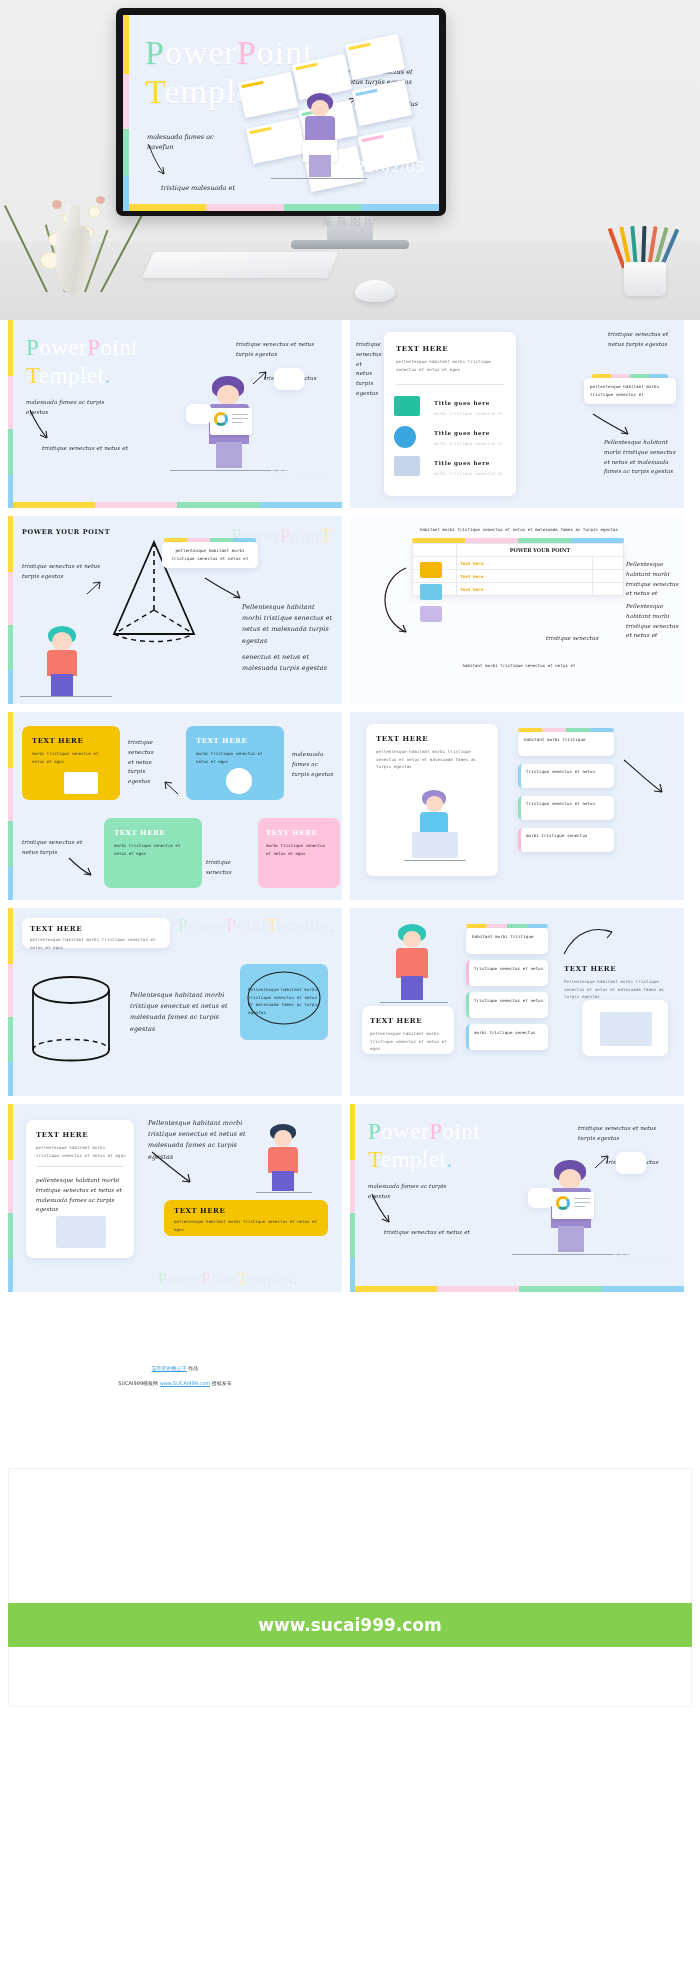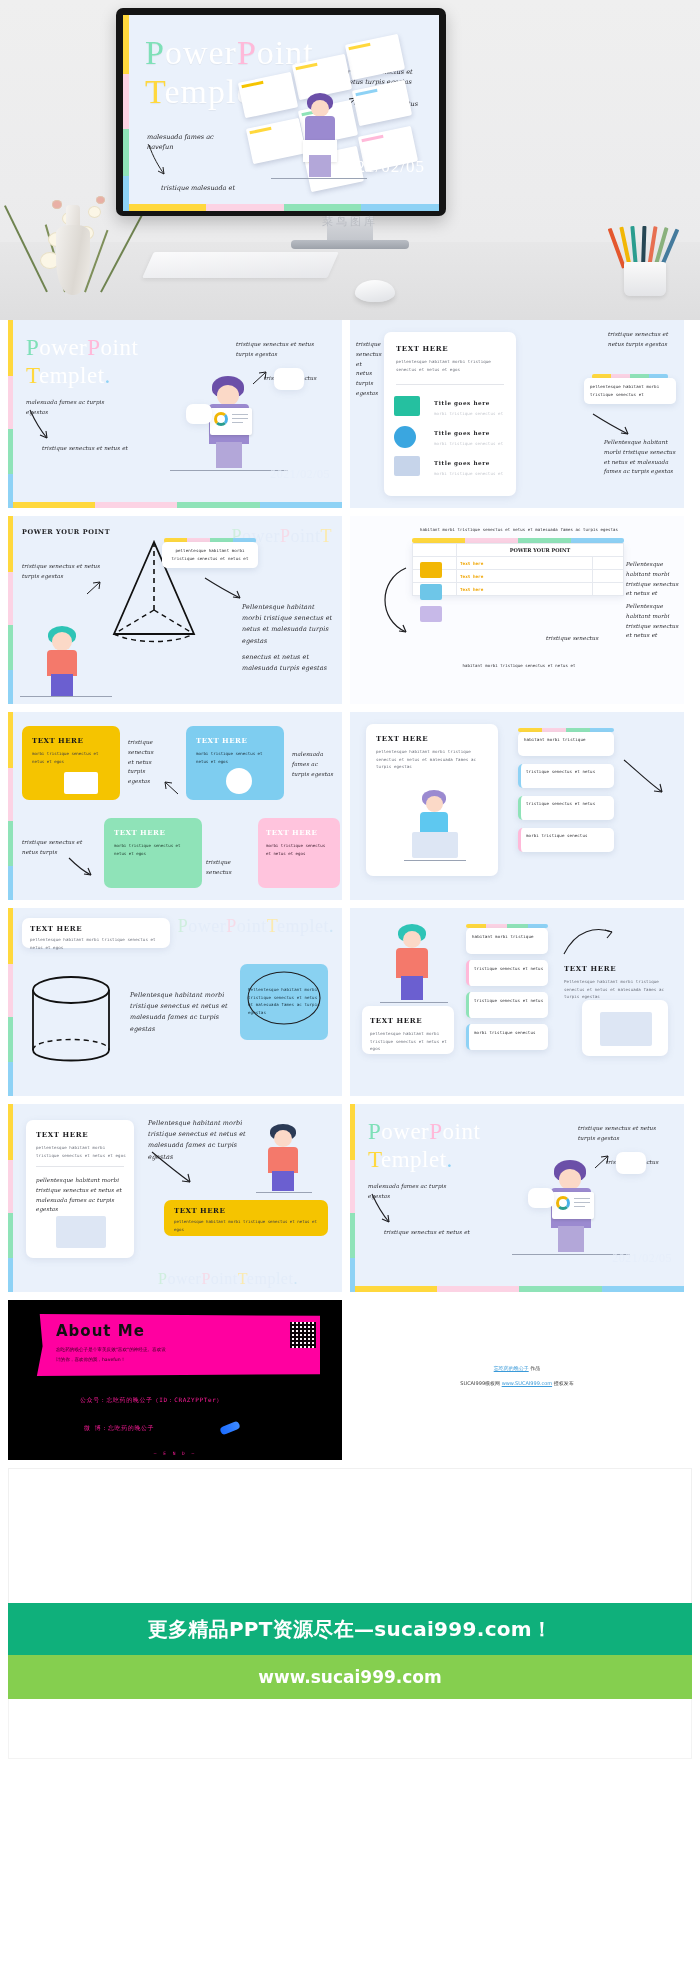--- a/index.html
+++ b/index.html
@@ -659,48 +659,34 @@
         <div class="body" style="left:12px;top:66px;width:26px;height:26px;background:#b3a7d9;border-radius:0;"></div>
         <div class="ground" style="left:-34px;top:94px;width:118px;"></div>
       </div>
       <div class="card-white" style="left:178px;top:84px;width:26px;height:20px;"></div>
       <div class="card-white" style="left:266px;top:48px;width:30px;height:22px;"></div>
       <div class="date-stamp" style="right:12px;bottom:26px;">2021/02/05</div>
     </div>
   </div>
 
   <div class="row">
-    <div class="slide black" style="height:160px;">
-      <div class="am-banner" style="left:26px;top:14px;width:286px;height:62px;
-           clip-path:polygon(2% 0, 100% 3%, 100% 97%, 1% 100%, 3% 52%);"></div>
-      <div class="am-title" style="left:48px;top:22px;">About Me</div>
-      <div class="am-sub" style="left:48px;top:46px;width:210px;">忘吃药的晚公子是个审美反败"喜欢"的神经患。喜欢设</div>
-      <div class="am-sub" style="left:48px;top:56px;width:210px;">计的你，喜欢你的我，havefun！</div>
-      <div class="qr" style="right:26px;top:22px;"></div>
-
-      <div class="am-line" style="left:72px;top:96px;">公众号：忘吃药的晚公子（ID：CRAZYPPTer）</div>
-      <div class="am-line" style="left:76px;top:124px;">微    博：忘吃药的晚公子</div>
-      <div class="pill" style="left:212px;top:124px;"></div>
-      <div class="am-end" style="left:50%;transform:translateX(-50%);bottom:4px;">— E N D —</div>
-    </div>
 
     <div class="slide white" style="height:160px;background:#fff;">
       <div class="credit-wrap">
         <div class="credit-line">
           <a href="#">忘吃药的晚公子</a>
           <span>作品</span>
         </div>
         <div class="credit-line">
           <span>SUCAI999模板网</span>
           <a href="#">www.SUCAI999.com</a>
           <span>授权发布</span>
         </div>
       </div>
     </div>
   </div>
 </div>
 
 <div class="footer-block">
   <div class="footer-white"></div>
-  <div class="banner-green">更多精品PPT资源尽在—sucai999.com！</div>
   <div class="banner-light">www.sucai999.com</div>
   <div class="footer-tail"></div>
 </div>
 
 </body></html>

